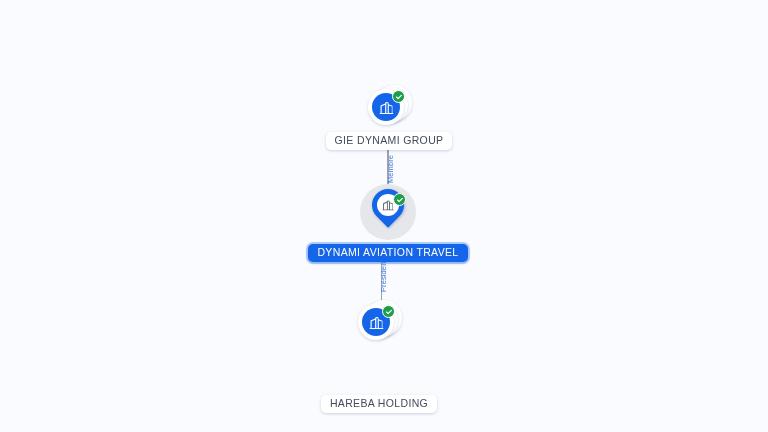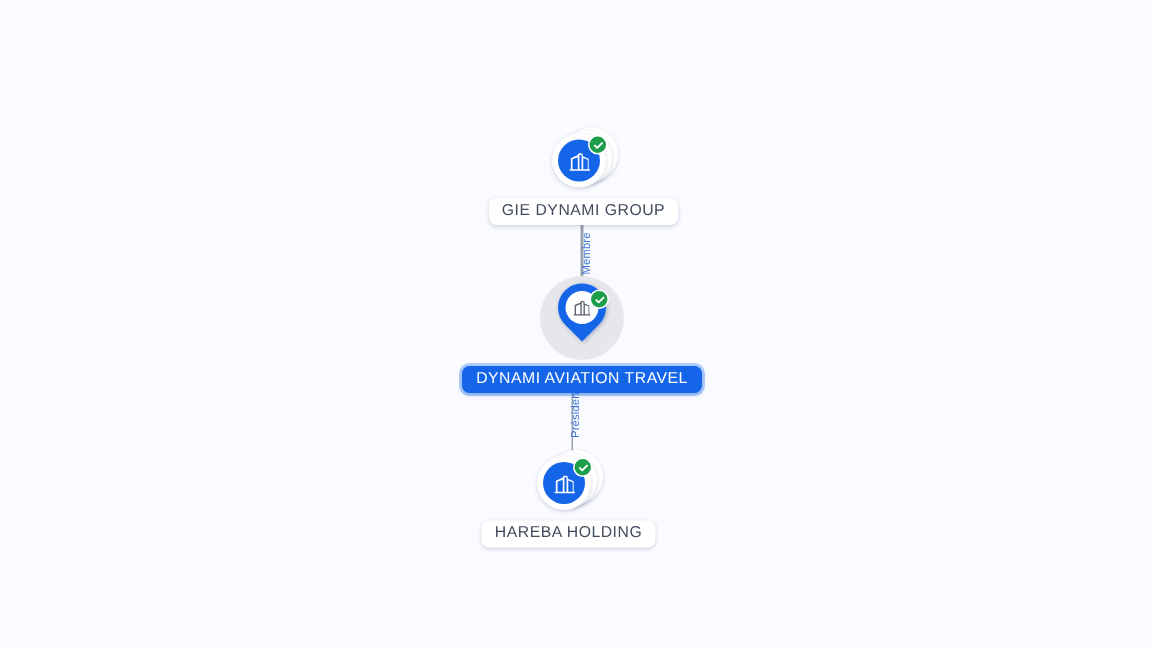--- a/index.html
+++ b/index.html
@@ -235,21 +235,21 @@
       <div class="badge on-pin">
         <svg viewBox="0 0 12 12" aria-hidden="true">
           <path d="M2.4 6.1L4.7 8.4 9.5 3.6" fill="none" stroke="#ffffff" stroke-width="1.9" stroke-linecap="round" stroke-linejoin="round"></path>
         </svg>
       </div>
     </div>
 
     <div class="node-label selected" style="margin-top:-2px;">DYNAMI AVIATION TRAVEL</div>
   </div>
 
-  <div class="node" style="left:334px; top:299px; width:90px;">
+  <div class="node" style="left:334px; top:299px; width:90px;gap:48px;">
 
     <div class="stack-wrap">
       <div class="stack-card c3"></div>
       <div class="stack-card c2"></div>
       <div class="stack-card c1"></div>
 
       <div class="disc">
         <svg viewBox="0 0 24 24" aria-hidden="true">
           <path d="M2.5 21h19v-1.4h-1.1V9.6l-5.6-2.3V5.1l-2.3-.9-2.3.9v1.1L3.6 9.1v10.5H2.5V21z
                    M5.2 10.2l4.9-2v11.4H5.2V10.2z

